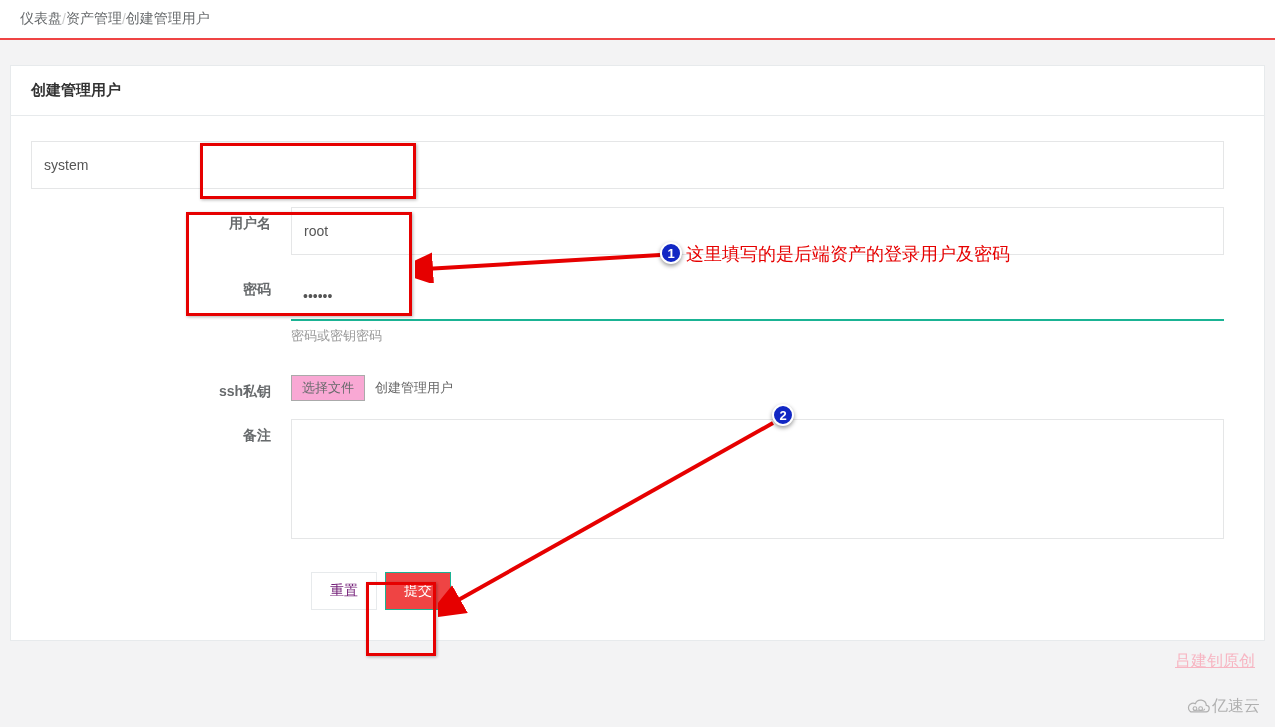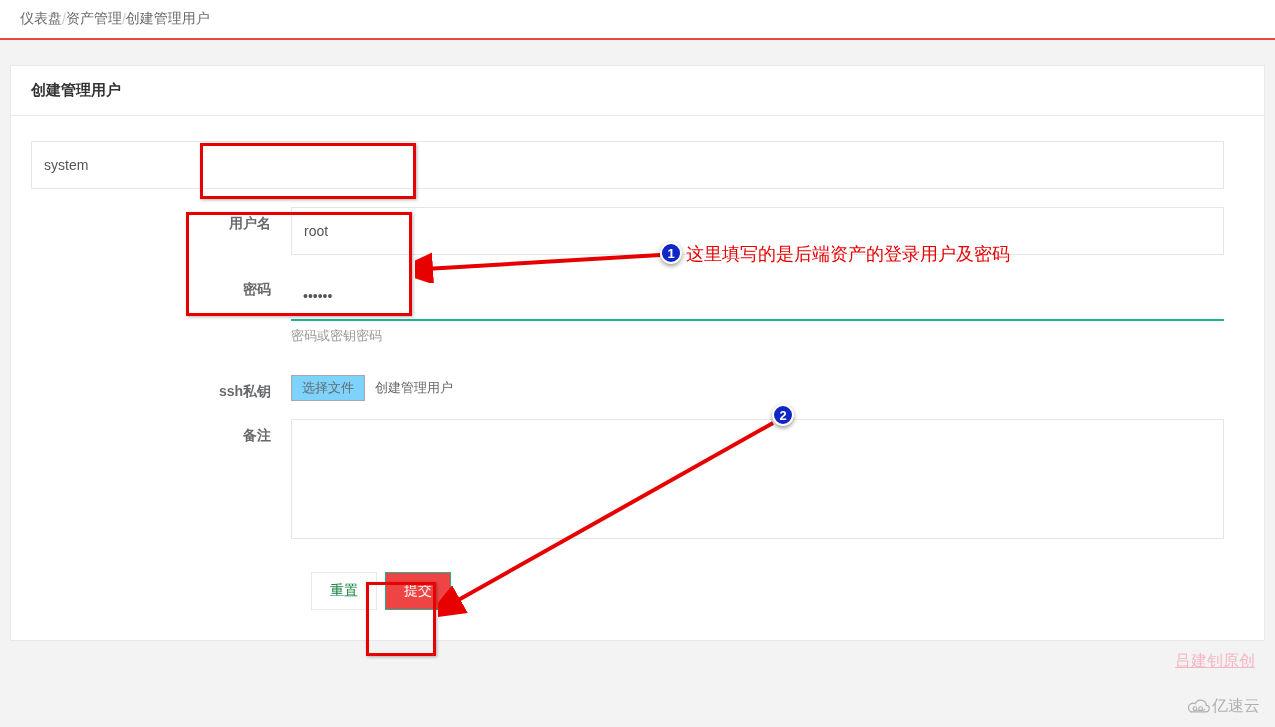--- a/index.html
+++ b/index.html
@@ -75,34 +75,34 @@
     .textarea {
       width: 100%;
       height: 120px;
       padding: 8px 12px;
       border: 1px solid #e5e6e7;
       resize: none;
       font-family: inherit;
     }
     .file-btn {
       border: 1px solid #aaa;
-      background: #7dd3fc;
+      background: #f9a8d4;
       padding: 3px 10px;
       font-size: 13px;
       display: inline-block;
     }
     .file-text { margin-left: 6px; color: #666; font-size: 13px; }
     .btn-row { display: flex; gap: 8px; margin-top: 30px; padding-left: 280px; }
     .btn {
       padding: 9px 18px;
       border: 1px solid #e7eaec;
       background: #fff;
       font-size: 14px;
       cursor: pointer;
-      color: #15803d;
+      color: #701a75;
     }
     .btn-primary {
       background: #ef4444;
       color: #fff;
       border-color: #1ab394;
     }
     
     .marker {
       position: absolute;
       width: 22px; height: 22px;

